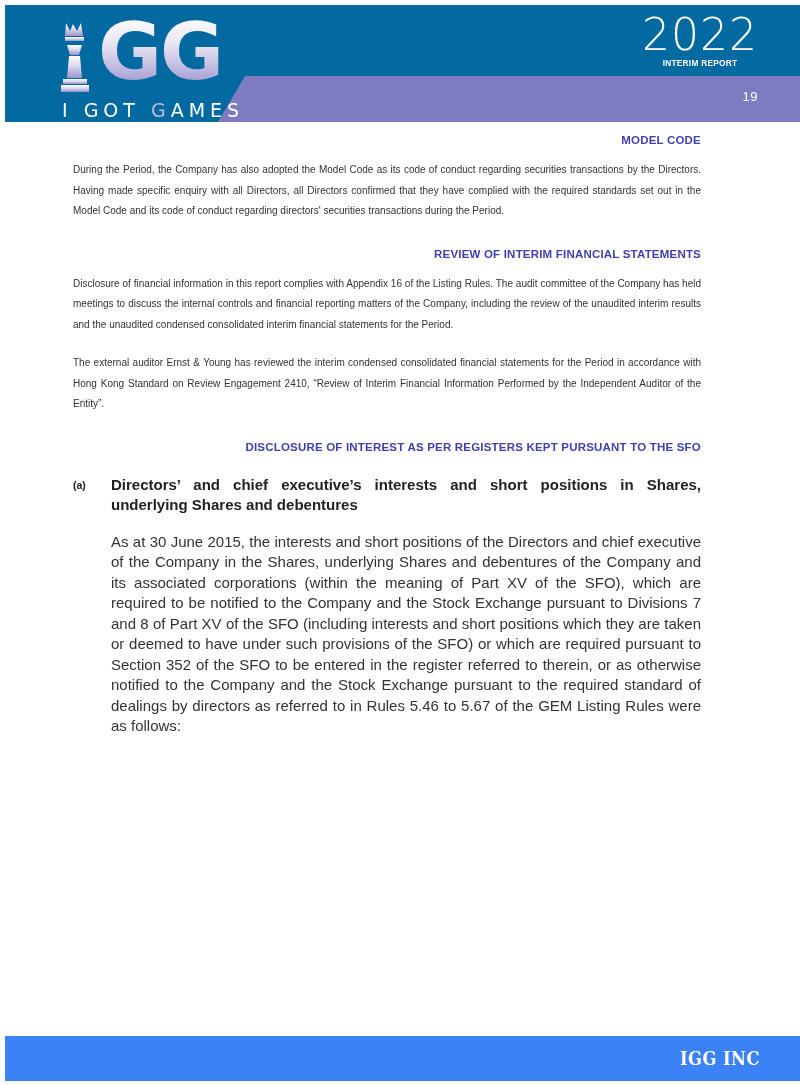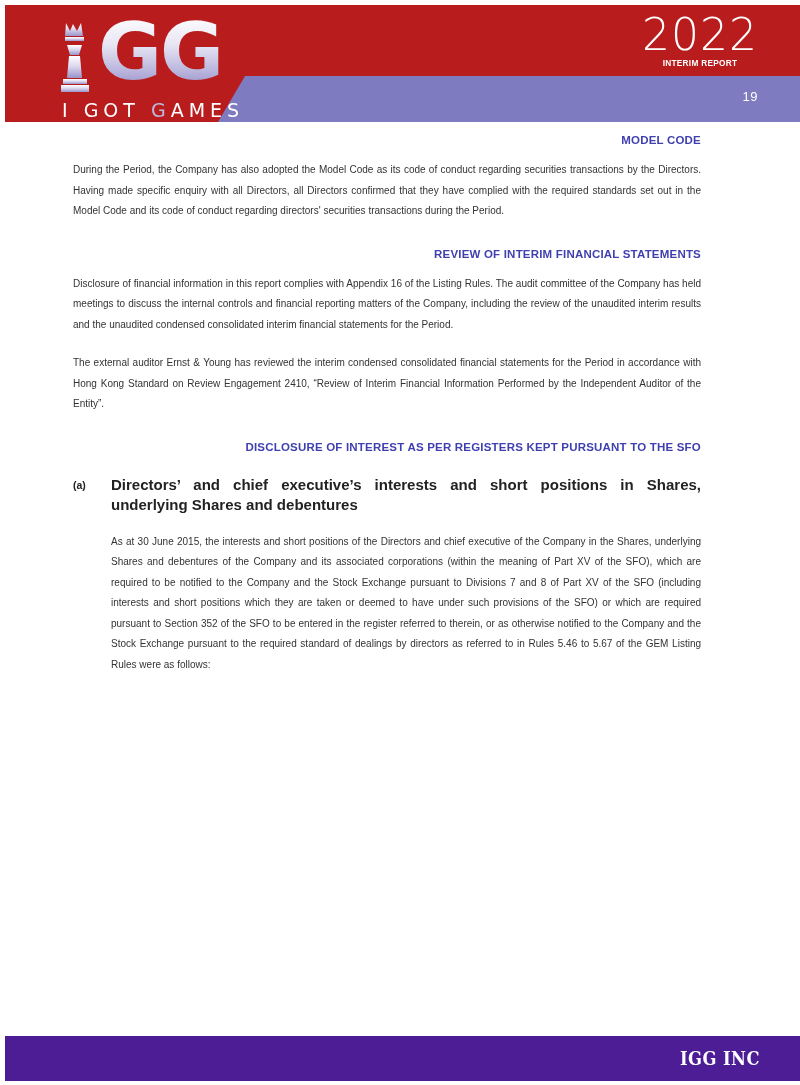--- a/index.html
+++ b/index.html
@@ -15,21 +15,21 @@
     overflow: hidden;
   }
 
   
   .header {
     position: absolute;
     left: 5px;
     top: 5px;
     width: 795px;
     height: 117px;
-    background: #b91c1c;
+    background: #0369a1;
     overflow: hidden;
   }
   .header-band {
     position: absolute;
     left: 0;
     top: 71px;
     width: 795px;
     height: 46px;
     background: #7f7bc0;
     clip-path: polygon(240px 0, 795px 0, 795px 46px, 213px 46px);
@@ -155,34 +155,34 @@
     line-height: 20.5px;
     font-weight: bold;
     text-align: justify;
   }
   .sub-para {
     margin-left: 38px;
     margin-top: 16px;
   }
   .sub-para p {
     color: #333333;
-    font-size: 10px;
+    font-size: 15px;
     line-height: 20.5px;
     text-align: justify;
     margin: 0;
   }
 
   
   .footer {
     position: absolute;
     left: 5px;
     bottom: 4px;
     width: 795px;
     height: 45px;
-    background: #4c1d95;
+    background: #3b82f6;
   }
   .footer-text {
     position: absolute;
     right: 40px;
     top: 11px;
     color: #ffffff;
     font-size: 19px;
     font-weight: bold;
     letter-spacing: 0.5px;
     transform: scaleX(0.86);

